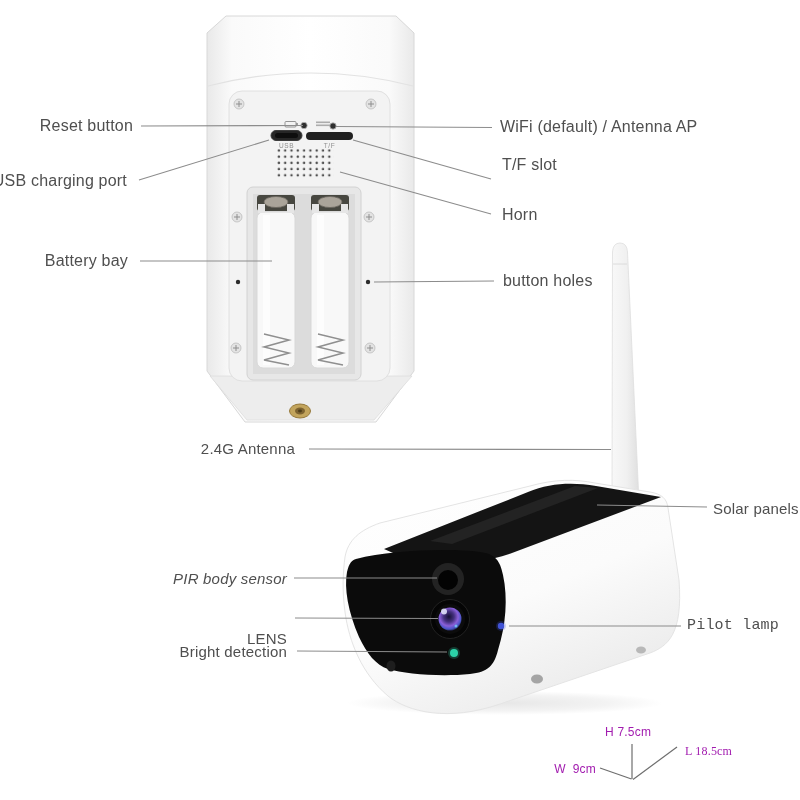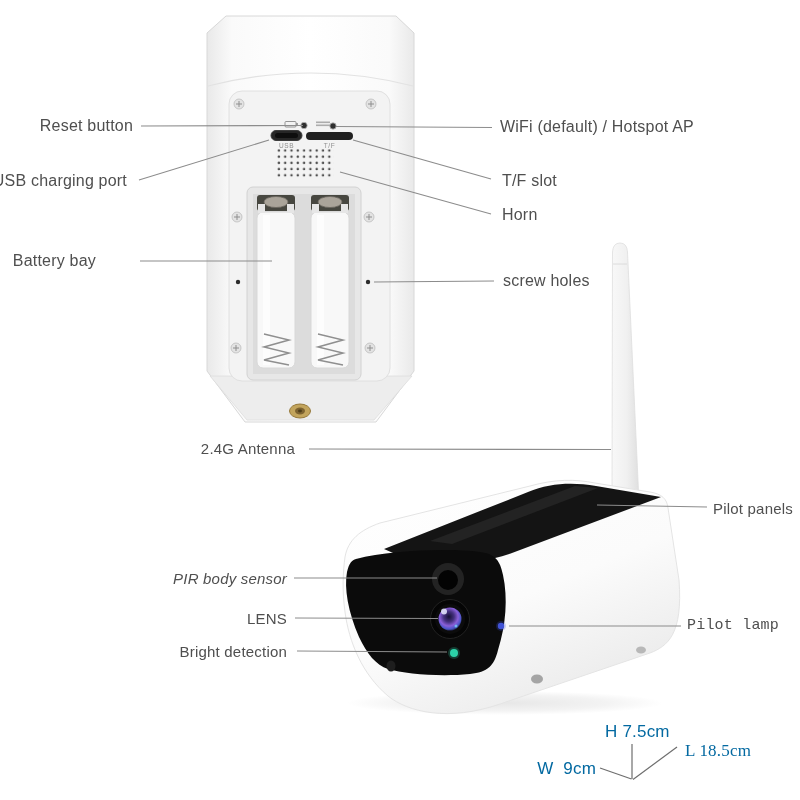--- a/index.html
+++ b/index.html
@@ -6,21 +6,21 @@
   .canvas{
     position:relative;width:800px;height:800px;background:#ffffff;
     font-family:"Liberation Sans",sans-serif;overflow:hidden;
   }
   .canvas svg{position:absolute;left:0;top:0;}
   .lbl{
     position:absolute;font-size:16px;color:#4f4f4f;line-height:18px;
     white-space:pre;letter-spacing:.2px;
   }
   .sm{font-size:15px;}
-  .dim{font-size:17px;color:#0369a1;}
+  .dim{font-size:12px;color:#a21caf;}
   .port-label{font-family:"Liberation Sans",sans-serif;font-size:6.5px;fill:#8f8f8f;letter-spacing:.6px;}
 </style>
 </head>
 <body>
 
 <div class="canvas">
 
   <svg width="800" height="800" viewBox="0 0 800 800">
     <defs>
       <linearGradient id="bodyGrad" x1="0" y1="0" x2="1" y2="0">
@@ -175,29 +175,29 @@
     <g stroke="#6e6e6e" stroke-width="1.2" fill="none">
       <line x1="632" y1="744" x2="632" y2="779"></line>
       <line x1="677" y1="747" x2="633" y2="779.5"></line>
       <line x1="600" y1="768" x2="631.5" y2="779"></line>
     </g>
   </svg>
 
   <div>
     <div class="lbl" style="right:667px;top:117px;text-align:right;">Reset button</div>
     <div class="lbl" style="right:673px;top:172px;text-align:right;">USB charging port</div>
-    <div class="lbl" style="right:704px;top:252px;text-align:right;">Battery bay</div>
-    <div class="lbl" style="left:500px;top:118px;">WiFi (default) / Hotspot AP</div>
-    <div class="lbl" style="left:502px;top:172px;">T/F slot</div>
+    <div class="lbl" style="right:672px;top:252px;text-align:right;">Battery bay</div>
+    <div class="lbl" style="left:500px;top:118px;">WiFi (default) / Antenna AP</div>
+    <div class="lbl" style="left:502px;top:156px;">T/F slot</div>
     <div class="lbl" style="left:502px;top:206px;text-align:right;">Horn</div>
-    <div class="lbl" style="left:503px;top:272px;">screw holes</div>
+    <div class="lbl" style="left:503px;top:272px;">button holes</div>
     <div class="lbl sm" style="right:505px;top:440px;text-align:right;">2.4G Antenna</div>
-    <div class="lbl sm" style="left:713px;top:500px;">Pilot panels</div>
+    <div class="lbl sm" style="left:713px;top:500px;">Solar panels</div>
     <div class="lbl sm" style="right:513px;top:570px;text-align:right;font-style:italic;">PIR body sensor</div>
-    <div class="lbl sm" style="right:513px;top:610px;text-align:right;margin-left:13px;">LENS</div>
+    <div class="lbl sm" style="right:513px;top:630px;text-align:right;margin-left:13px;">LENS</div>
     <div class="lbl sm" style="right:513px;top:643px;text-align:right;">Bright detection</div>
     <div class="lbl sm" style="left:687px;top:617px;font-family:Liberation Mono, monospace;">Pilot lamp</div>
     <div class="lbl dim" style="left:605px;top:723px;">H 7.5cm</div>
     <div class="lbl dim" style="left:685px;top:742px;font-family:Liberation Serif, serif;">L 18.5cm</div>
     <div class="lbl dim" style="right:204px;top:760px;text-align:center;">W  9cm</div>
   </div>
 
 </div>
 
 </body></html>

